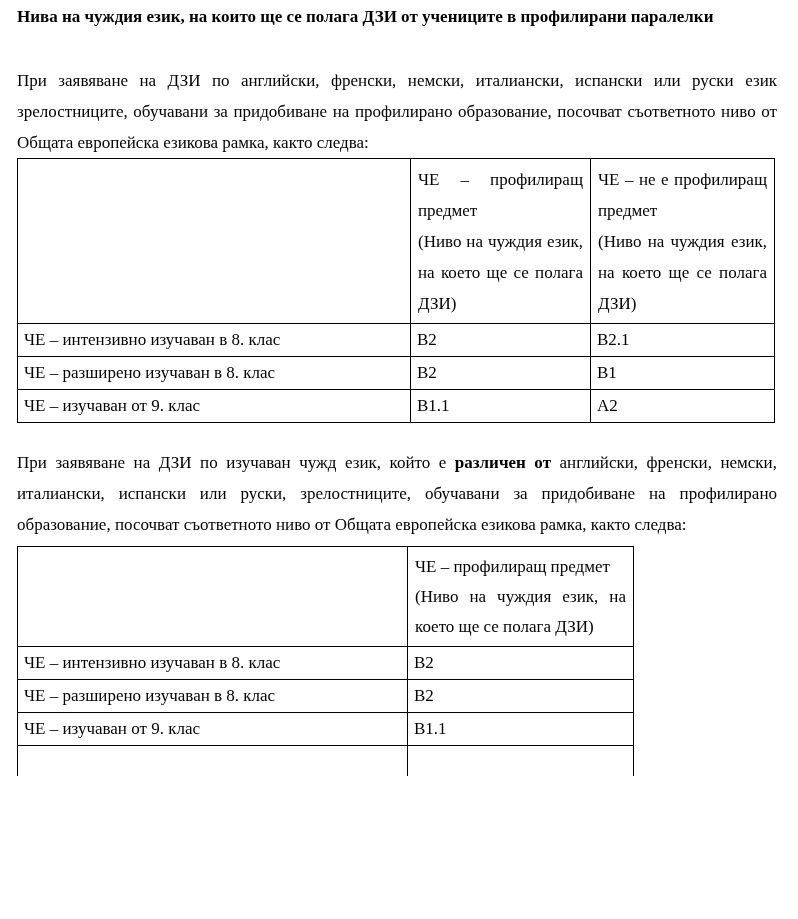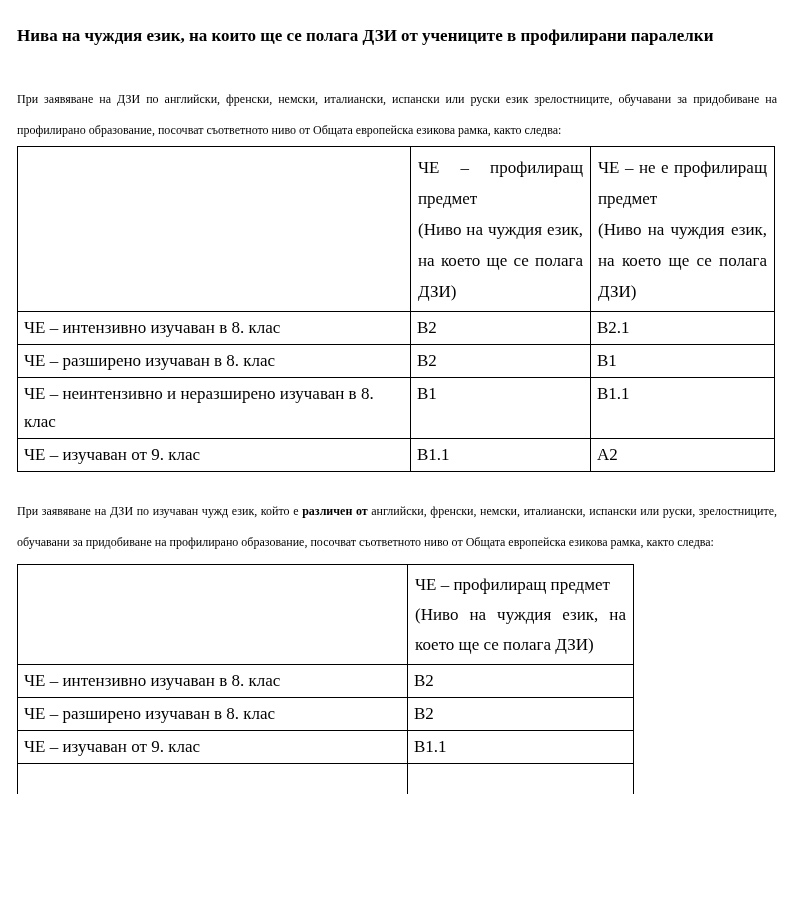--- a/index.html
+++ b/index.html
@@ -7,32 +7,32 @@
     width: 798px;
     height: 919px;
     overflow: hidden;
     background: #ffffff;
     font-family: "Liberation Serif", "DejaVu Serif", serif;
     color: #000000;
   }
   .page {
     width: 798px;
     height: 818px;
-    padding: 20px 21px 0 17px;
+    padding: 1px 21px 0 17px;
     overflow: hidden;
   }
   .doc-title {
     font-size: 17px;
     font-weight: bold;
     line-height: 31px;
     max-width: 700px;
     text-align: left;
   }
   .para {
-    font-size: 12px;
+    font-size: 17px;
     line-height: 31px;
     text-align: justify;
   }
   .para-1 { margin-top: 33px; }
   .para-2 { margin-top: 24px; }
   table {
     border-collapse: collapse;
     table-layout: fixed;
   }
   .tbl-1 { width: 757px; margin-top: 0px; }
@@ -91,25 +91,20 @@
       <td class="data-cell">ЧЕ – интензивно изучаван в 8. клас</td>
       <td class="data-cell">B2</td>
       <td class="data-cell">B2.1</td>
     </tr>
     <tr>
       <td class="data-cell">ЧЕ – разширено изучаван в 8. клас</td>
       <td class="data-cell">B2</td>
       <td class="data-cell">B1</td>
     </tr>
     <tr>
-      <td class="data-cell">ЧЕ – неинтензивно и неразширено изучаван в 8. клас</td>
-      <td class="data-cell">B1</td>
-      <td class="data-cell">B1.1</td>
-    </tr>
-    <tr>
       <td class="data-cell">ЧЕ – изучаван от 9. клас</td>
       <td class="data-cell">B1.1</td>
       <td class="data-cell">A2</td>
     </tr>
   </tbody>
     </table>
 
   <p class="para para-2"><span>При заявяване на ДЗИ по изучаван чужд език, който е </span><b>различен от</b><span> английски, френски, немски, италиански, испански или руски,  зрелостниците, обучавани за придобиване на профилирано образование, посочват съответното ниво от Общата европейска езикова рамка, както следва:</span></p>
 
   <table class="tbl-2">

